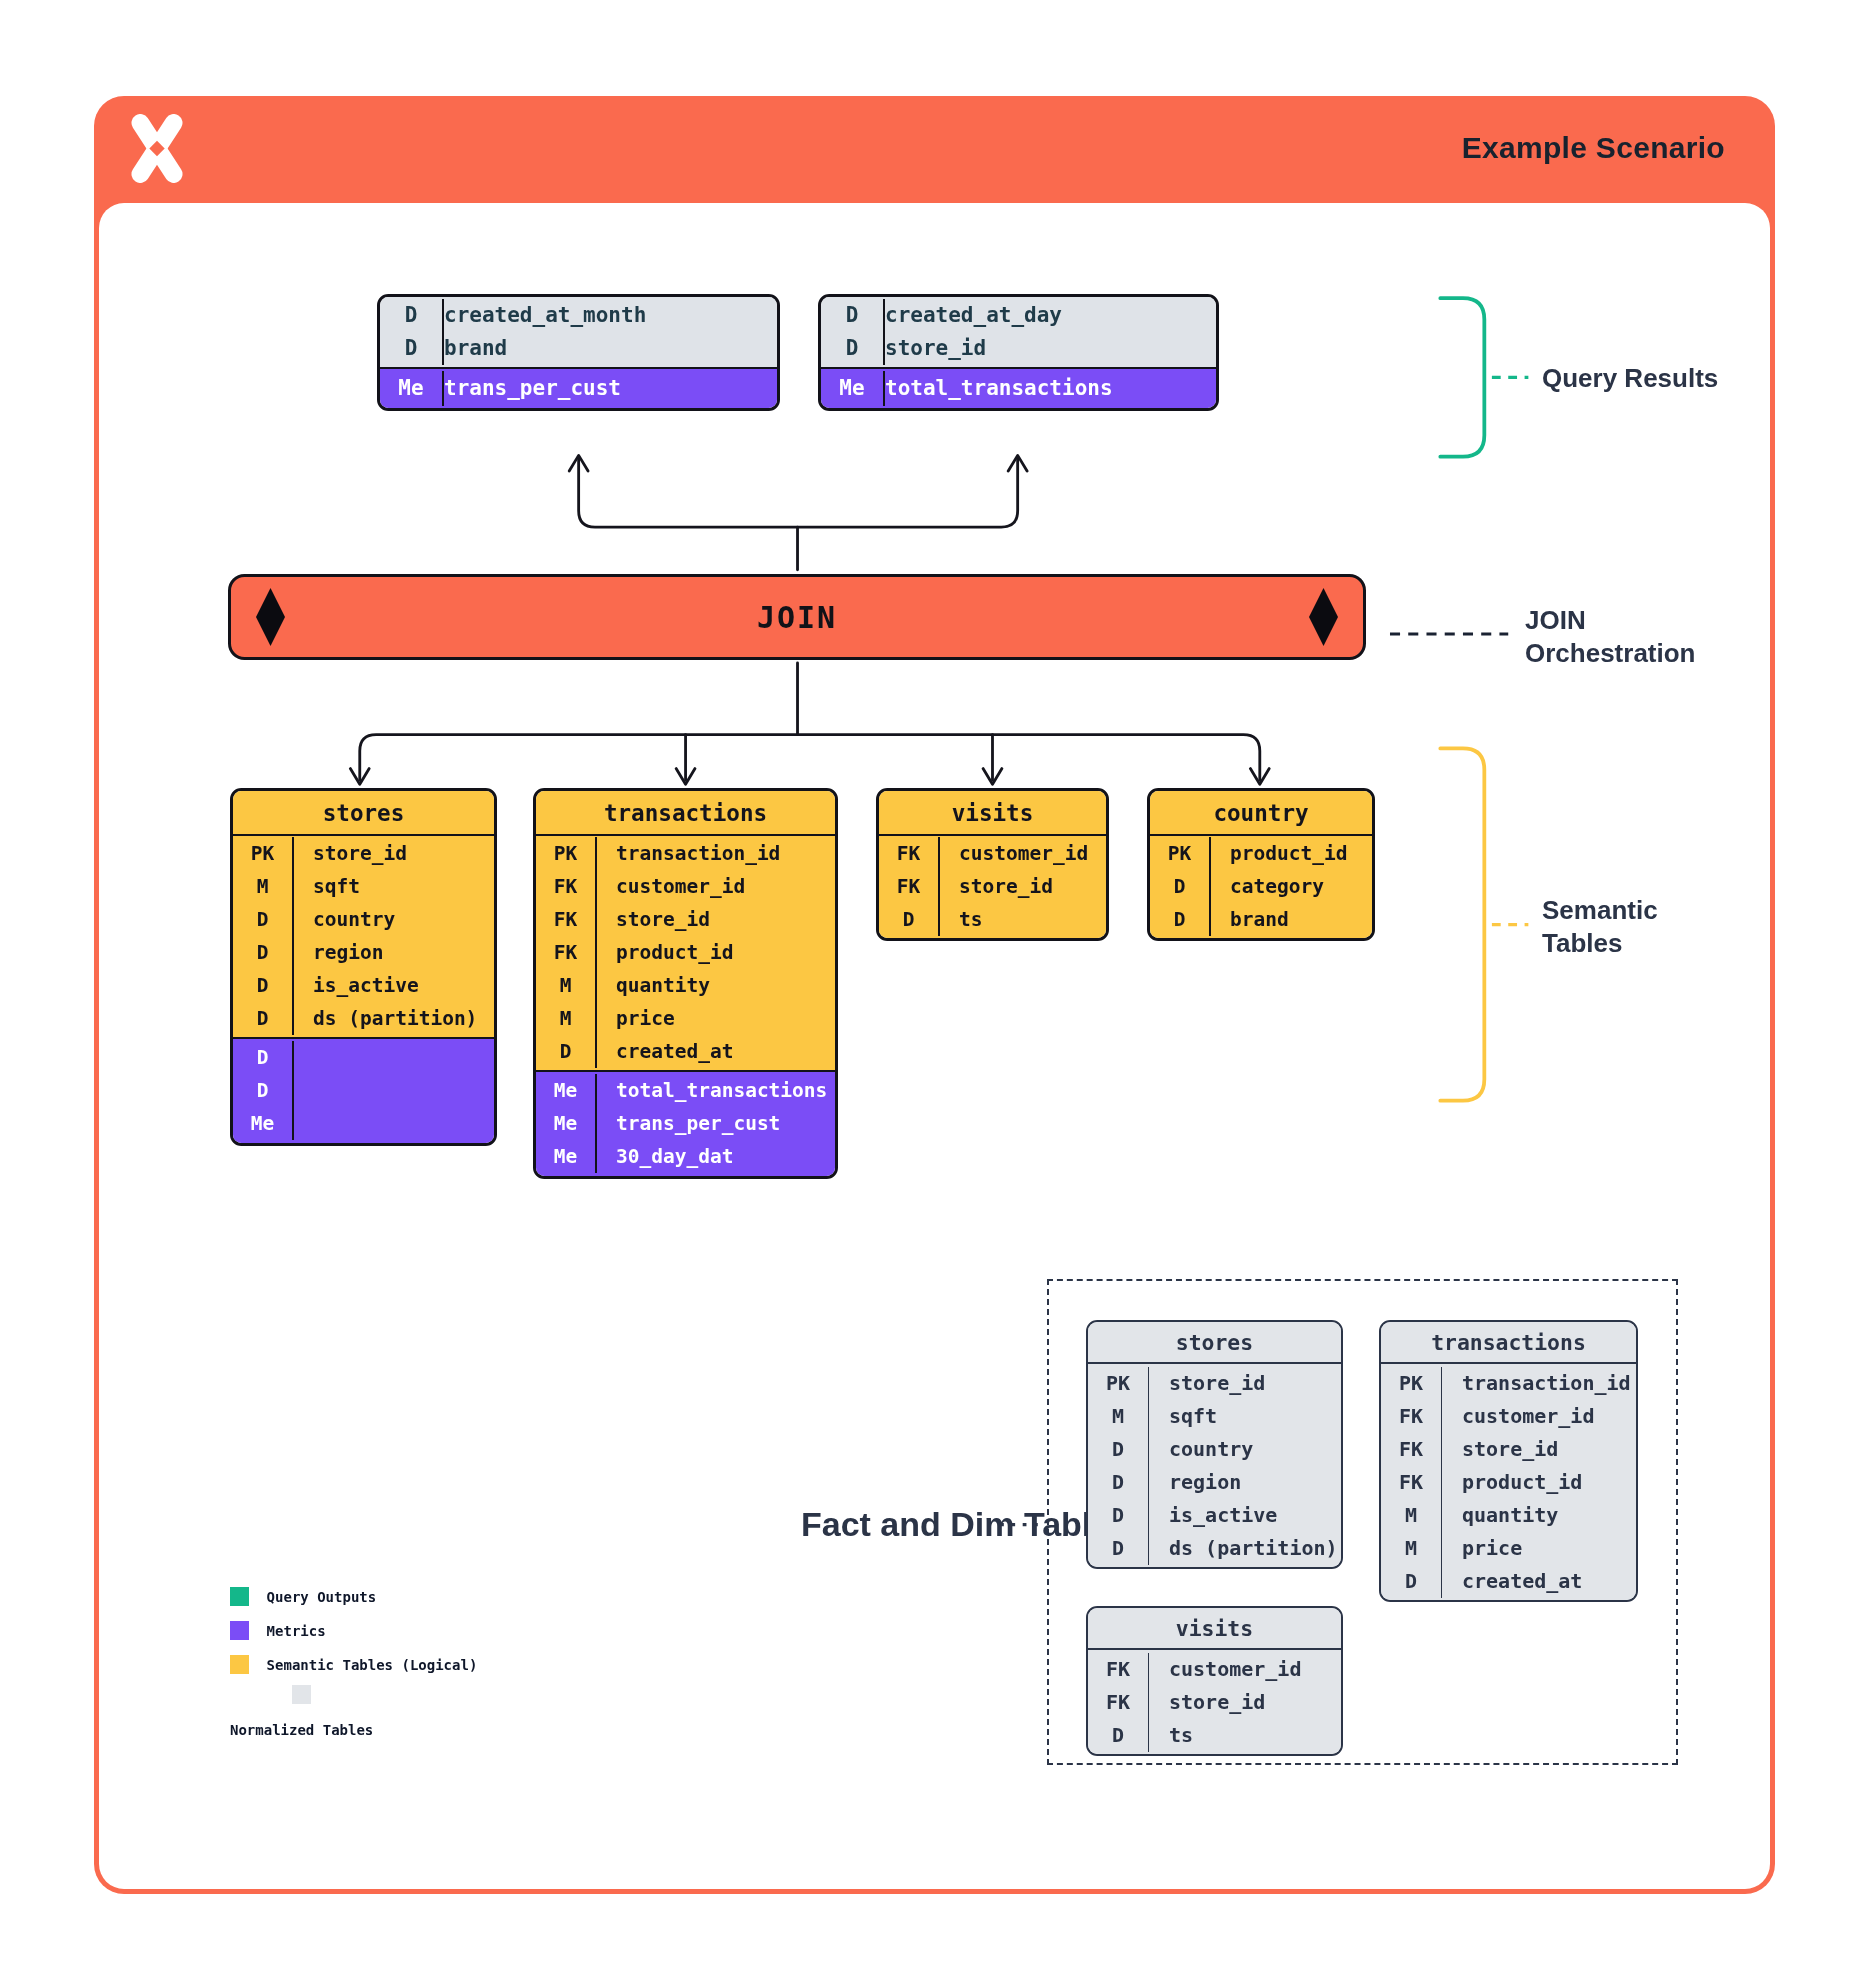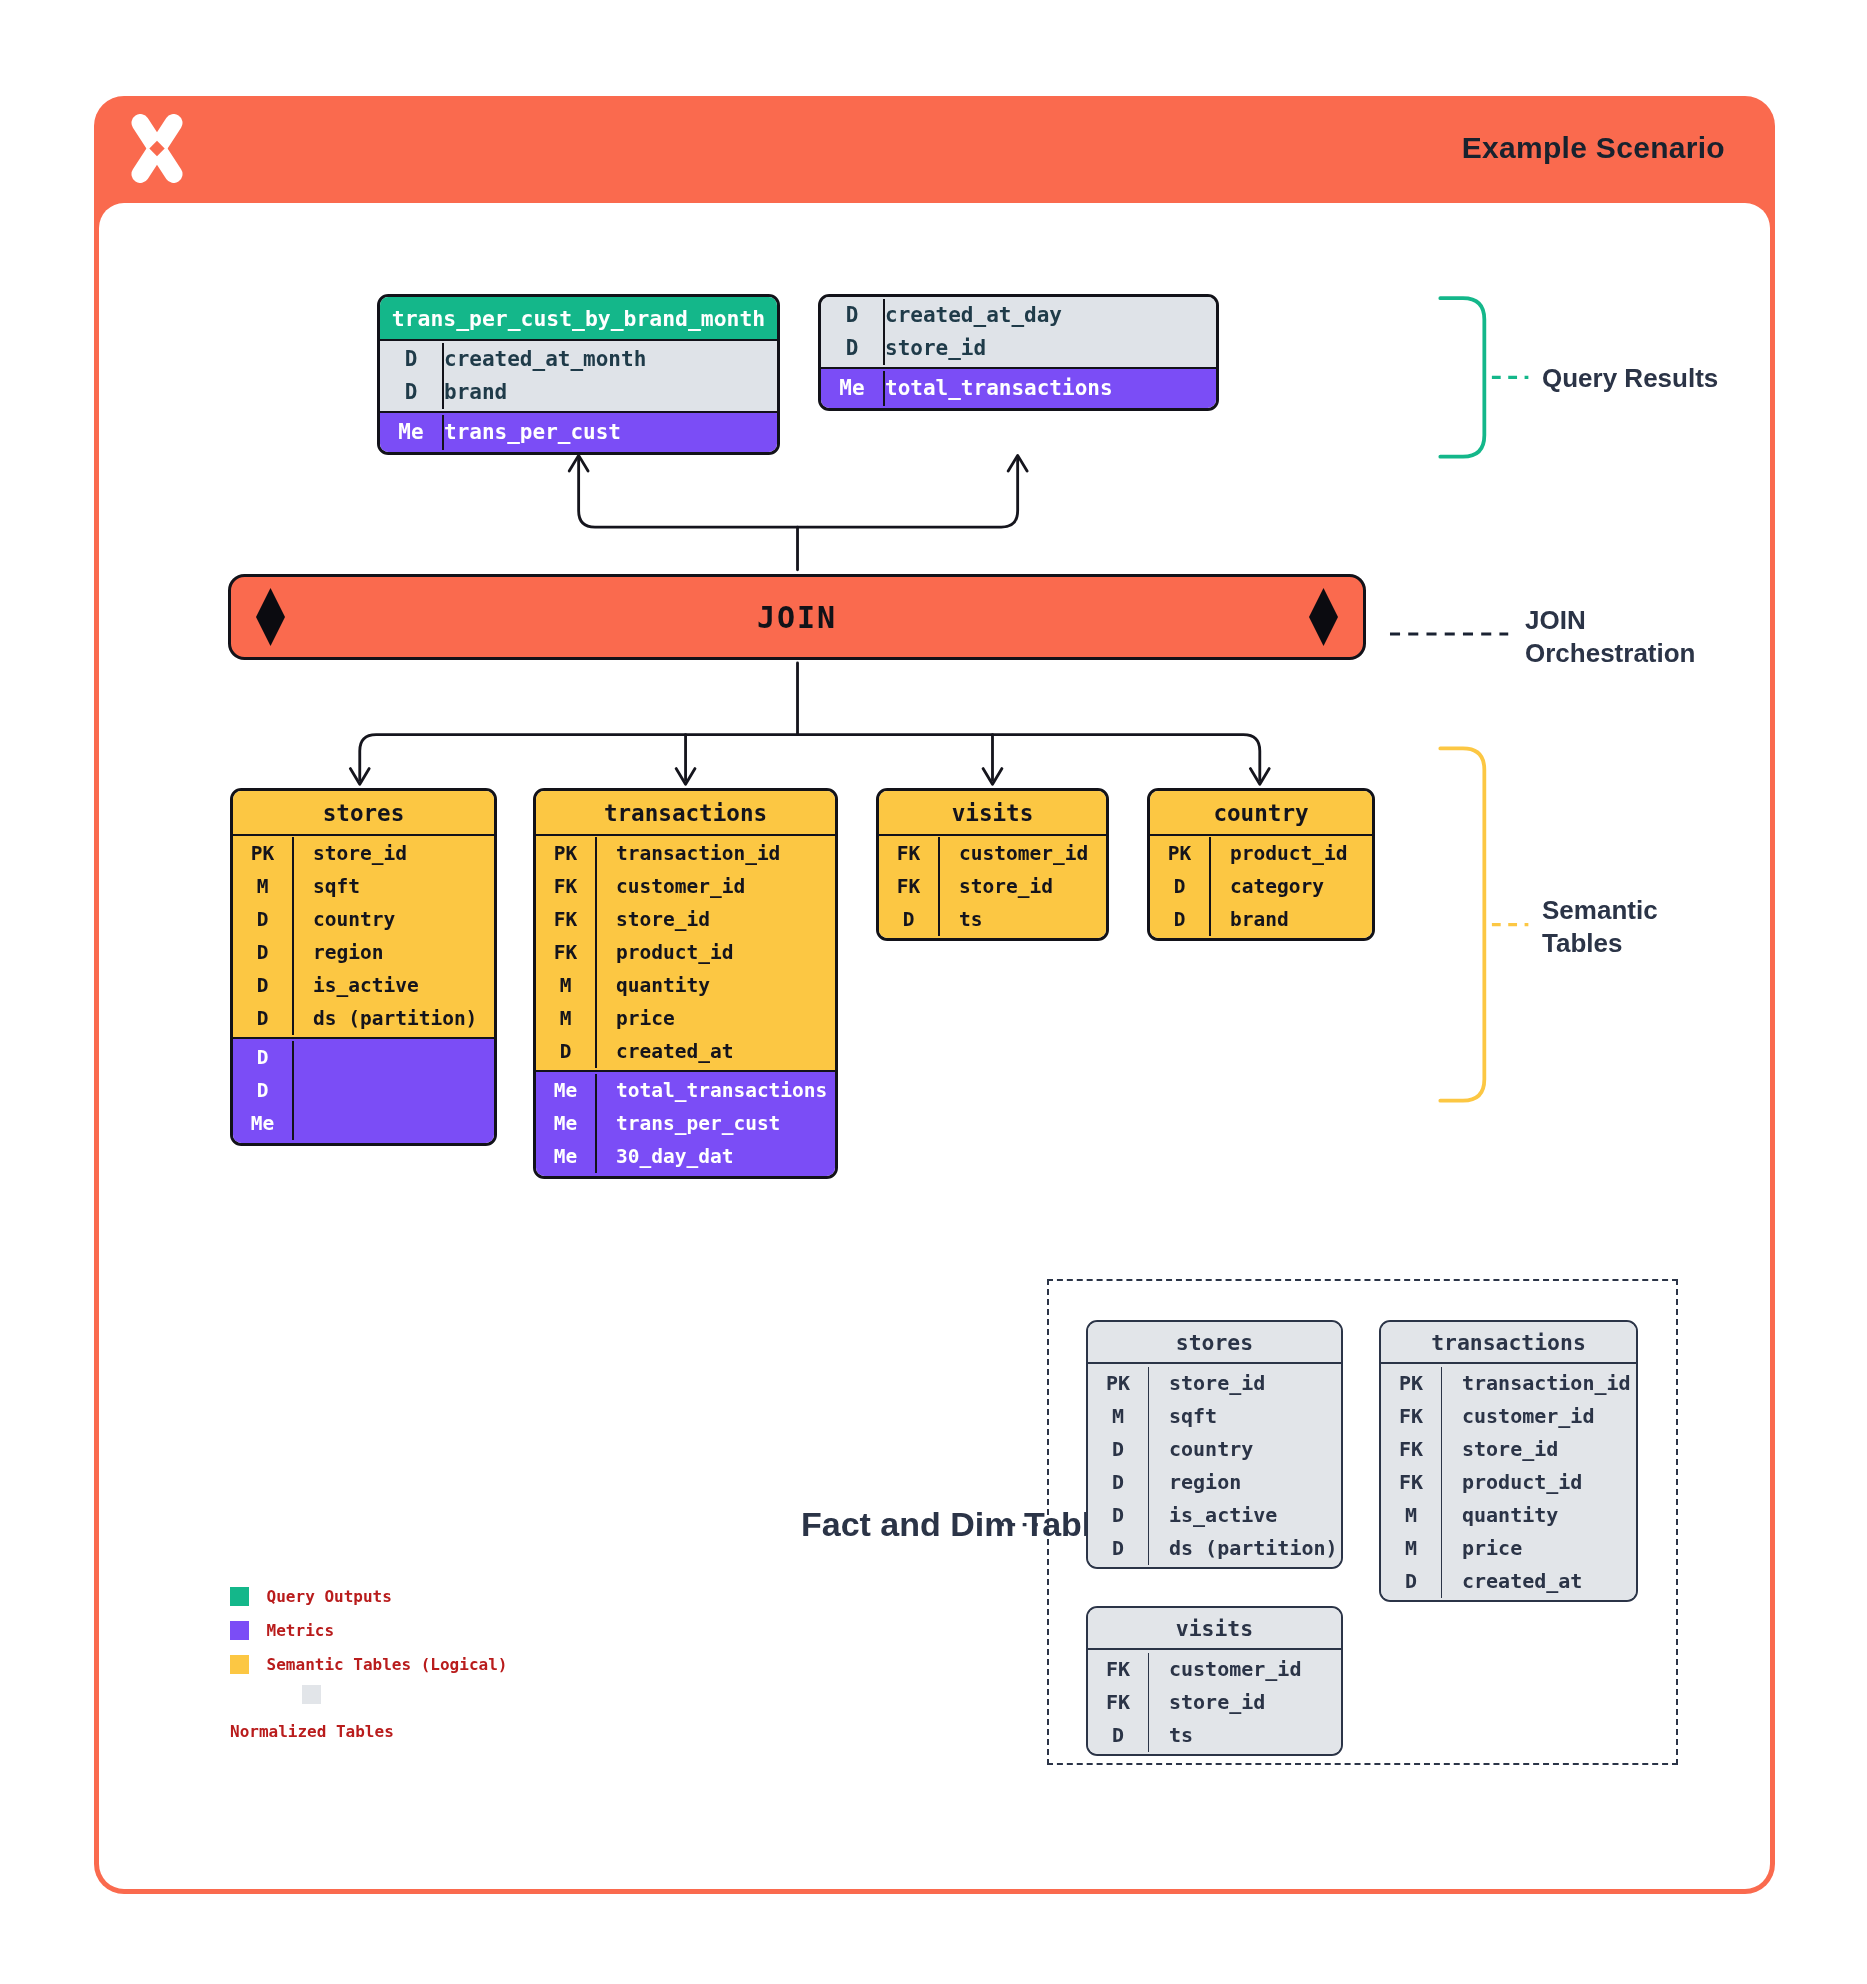--- a/index.html
+++ b/index.html
@@ -89,21 +89,21 @@
   }
 
   
   .legend-row{position:absolute;left:230px;height:25px;display:flex;align-items:center;gap:17.6px;}
   .sw{width:19px;height:19px;flex:0 0 19px;}
   .sw-green{background:var(--green);}
   .sw-purple{background:var(--purple);}
   .sw-yellow{background:var(--yellow);}
   .sw-gray{background:var(--normalized-gray);}
   .legend-row .lg-label{
-    font-family:"DejaVu Sans Mono", monospace;font-weight:bold;font-size:16px;color:#b91c1c;white-space:nowrap;
+    font-family:"DejaVu Sans Mono", monospace;font-weight:bold;font-size:14px;color:#0f172a;white-space:nowrap;
   }
 
   svg.overlay{position:absolute;left:0;top:0;pointer-events:none;}
 </style>
 </head>
 <body>
 
 <div class="card">
   <div class="card-inner"></div>
 </div>
@@ -142,21 +142,20 @@
 
   <path d="M 2210 1008 H 2398" stroke="#1A2232" stroke-width="5" stroke-dasharray="16 13" fill="none"></path>
 
   <path d="M 2290 1190 H 2326 Q 2360 1190 2360 1224 V 1716 Q 2360 1750 2326 1750 H 2290" stroke="var(--yellow)" stroke-width="6" fill="none" stroke-linecap="round"></path>
   <path d="M 2372 1470 H 2430" stroke="var(--yellow)" stroke-width="5" stroke-dasharray="14 12" fill="none"></path>
 
   <path d="M 1590 2424 H 1660" stroke="#2B3447" stroke-width="5" stroke-dasharray="6 12" fill="none"></path>
 </svg>
 
 <div class="tbl qr" style="left:377px;top:294px;width:403px;">
-  <div class="hd">trans_per_cust_by_brand_month</div>
   <div class="sec sec-dim">
     <div class="keys">
       <div>D</div>
       <div>D</div>
     </div>
     <div class="names">
       <div>created_at_month</div>
       <div>brand</div>
     </div>
   </div>

